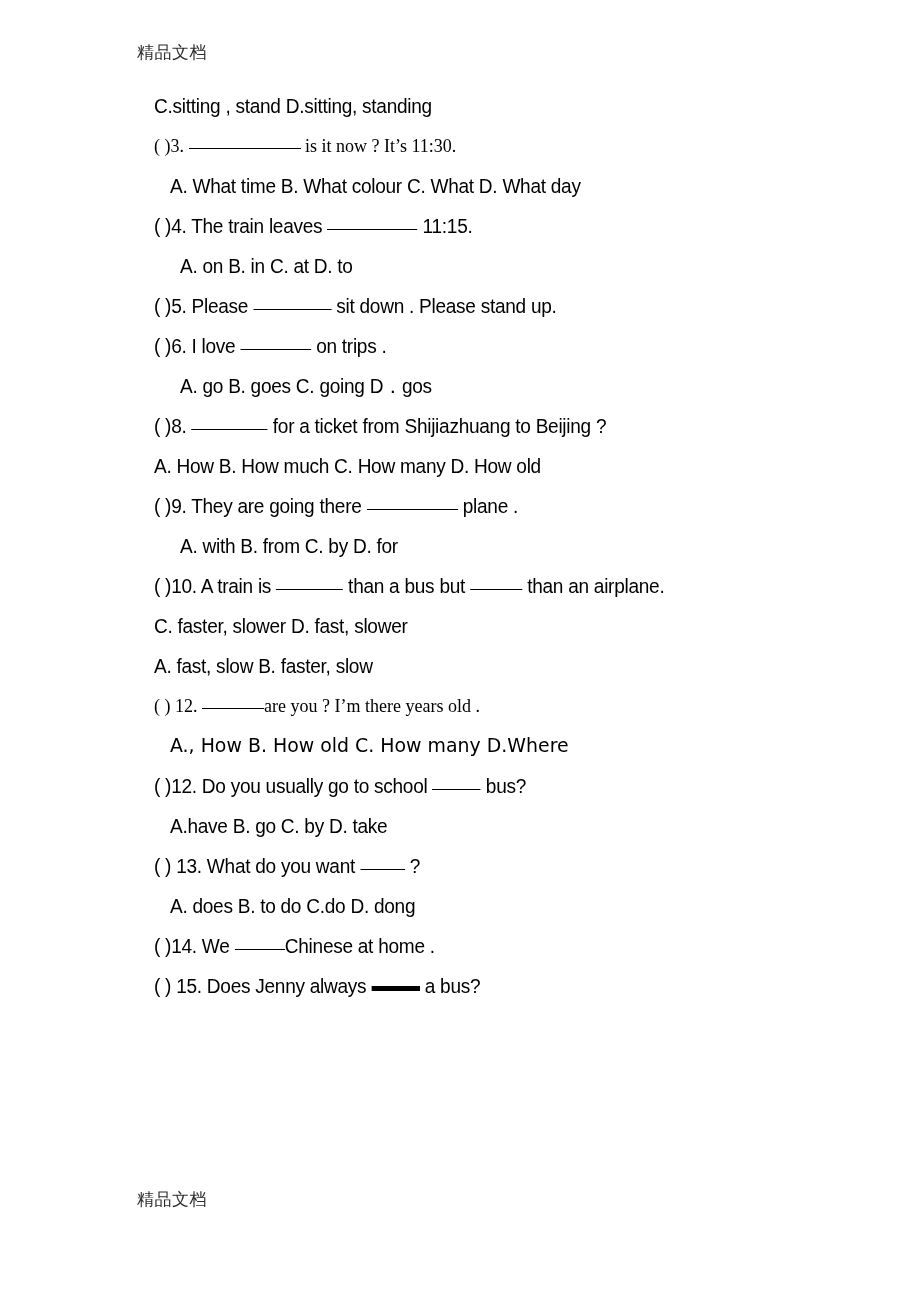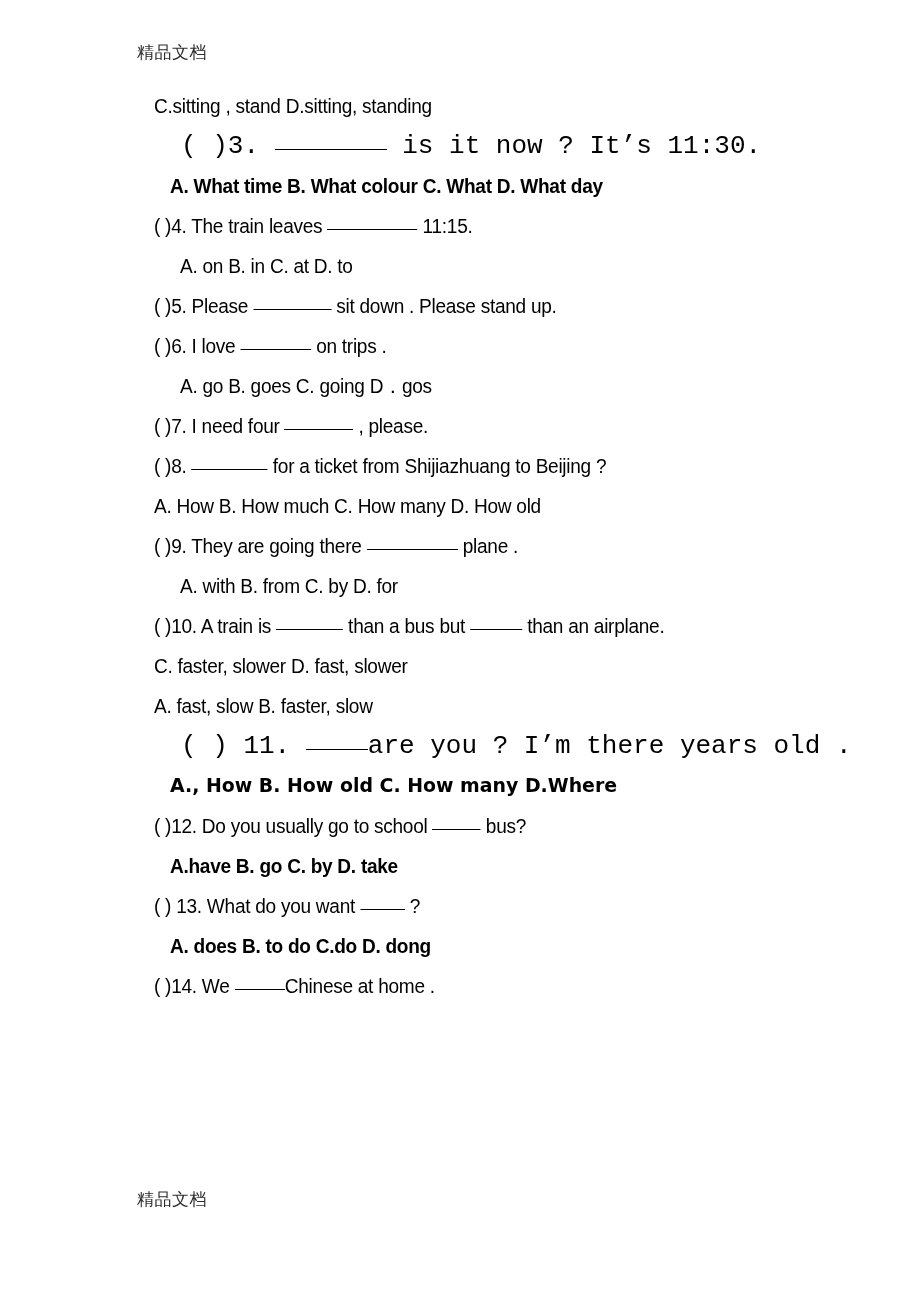--- a/index.html
+++ b/index.html
@@ -43,37 +43,36 @@
   }
   
   .sans {
     font-family: "Liberation Sans", sans-serif;
     font-stretch: condensed;
     transform: scaleX(0.93);
     transform-origin: left center;
     display: block;
   }
   .serif {
-    font-family: Liberation Mono, monospace;
-    font-size: 26px;
+    font-family: Liberation Serif, serif;
+    font-size: 18px;
     letter-spacing: 0px;
     display: block;
-    margin-left: 27px;
   }
   .wide {
     font-family: "DejaVu Sans", sans-serif;
     font-size: 19.5px;
     letter-spacing: 0px;
     transform: scaleX(0.97);
     transform-origin: left center;
     display: block;
   }
 
   .opt-indent { padding-left: 26px; }
-  .opt-indent-sm { padding-left: 16px; font-weight: bold; }
+  .opt-indent-sm { padding-left: 16px; }
   .opt-flush { padding-left: 0; }
 
   
   .blank {
     display: inline-block;
     border-bottom: 1.6px solid #000;
     vertical-align: 3px;
     height: 0;
   }
   .blank.bold {
@@ -124,25 +123,20 @@
     <div class="line">
       <span class="sans">
         <span>(   )6. I love </span><span class="blank" style="width:76px"></span><span> on trips .</span>
       </span>
     </div>
 
     <div class="line opt-indent">
       <span class="sans">A. go     B. goes     C. going     D．gos</span>
     </div>
 
-    <div class="line">
-      <span class="sans">
-        <span>(   )7. I need four </span><span class="blank" style="width:74px"></span><span> , please.</span>
-      </span>
-    </div>
 
 
     <div class="line">
       <span class="sans">
         <span>(   )8. </span><span class="blank" style="width:82px"></span><span> for a ticket from Shijiazhuang to Beijing ?</span>
       </span>
     </div>
 
     <div class="line opt-flush">
       <span class="sans">A. How   B. How much  C. How many  D. How old</span>
@@ -167,21 +161,21 @@
     <div class="line opt-flush">
       <span class="sans">C. faster, slower            D. fast, slower</span>
     </div>
 
     <div class="line opt-flush">
       <span class="sans">A. fast, slow              B. faster, slow</span>
     </div>
 
     <div class="line">
       <span class="serif">
-        <span>(  ) 11. </span><span class="blank" style="width:62px"></span><span>are you ? I’m there years old .</span>
+        <span>(  ) 12. </span><span class="blank" style="width:62px"></span><span>are you ? I’m there years old .</span>
       </span>
     </div>
 
     <div class="line opt-indent-sm">
       <span class="wide">A., How      B. How  old     C. How  many     D.Where</span>
     </div>
 
     <div class="line">
       <span class="sans">
         <span>(   )12. Do you usually go to school  </span><span class="blank" style="width:52px"></span><span> bus?</span>
@@ -202,18 +196,23 @@
       <span class="sans">A. does   B. to do    C.do        D. dong</span>
     </div>
 
     <div class="line">
       <span class="sans">
         <span>(   )14. We  </span><span class="blank" style="width:54px"></span><span>Chinese at home .</span>
       </span>
     </div>
 
 
+    <div class="line">
+      <span class="sans">
+        <span>(  ) 15. Does Jenny always  </span><span class="blank bold" style="width:52px"></span><span> a bus?</span>
+      </span>
+    </div>
 
   </div>
 
   <div class="watermark bottom">精品文档</div>
 
 </div>
 
 </body></html>

